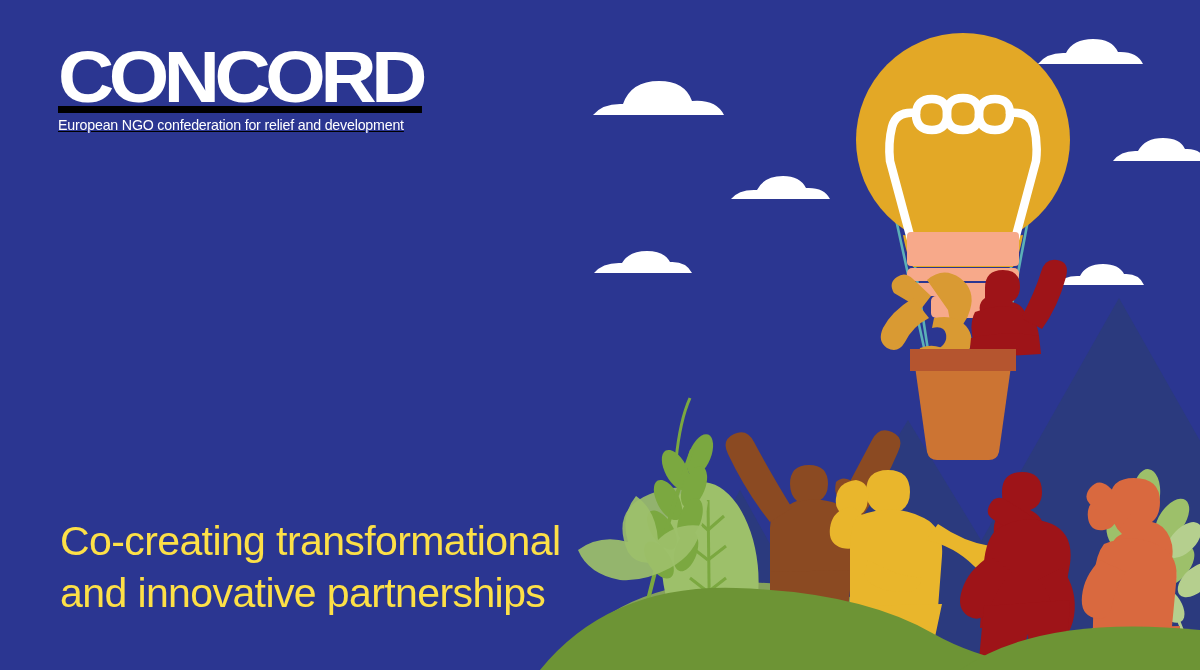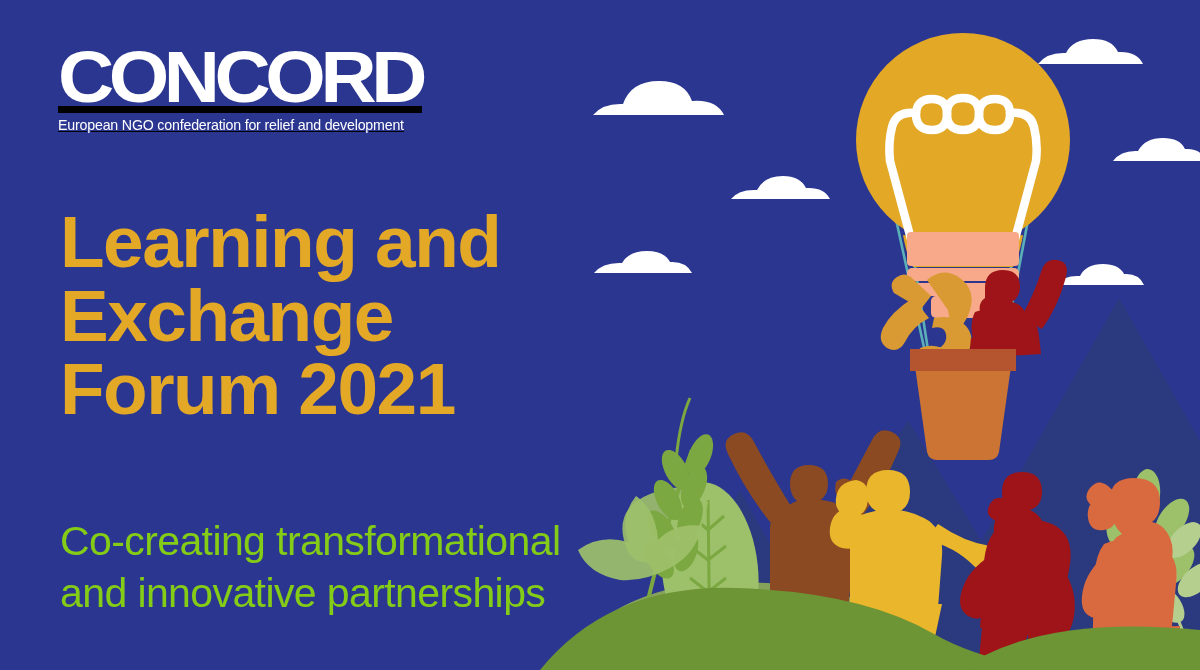--- a/index.html
+++ b/index.html
@@ -51,21 +51,21 @@
     color:#e3a826;
     white-space:pre-line;
   }
   
   .subtitle{
     position:absolute;left:60px;top:515px;width:680px;
     font-weight:400;
     font-size:41px;
     line-height:1.28;
     letter-spacing:-0.6px;
-    color:#84cc16;
+    color:#fde047;
     white-space:pre-line;
     z-index:40;
   }
 </style>
 </head>
 <body>
 
 <div class="stage">
 
   <svg class="layer" viewBox="0 0 1200 670" width="1200" height="670" preserveAspectRatio="none">
@@ -241,20 +241,17 @@
 
     <path d="M540 670 q70 -86 196 -82 q126 4 198 46 q96 54 266 28 l0 10 l-660 0 z" fill="#6d9435"></path>
     <path d="M960 670 q80 -56 240 -40 l0 42 z" fill="#6d9435"></path>
   </svg>
 
   <div class="logo-block">
     <span class="logo-word">CONCORD</span>
     <span class="logo-tag">European NGO confederation for relief and development</span>
   </div>
 
-  <div class="headline">Learning and
-Exchange
-Forum 2021</div>
 
   <div class="subtitle">Co-creating transformational
 and innovative partnerships</div>
 
 </div>
 
 </body></html>

